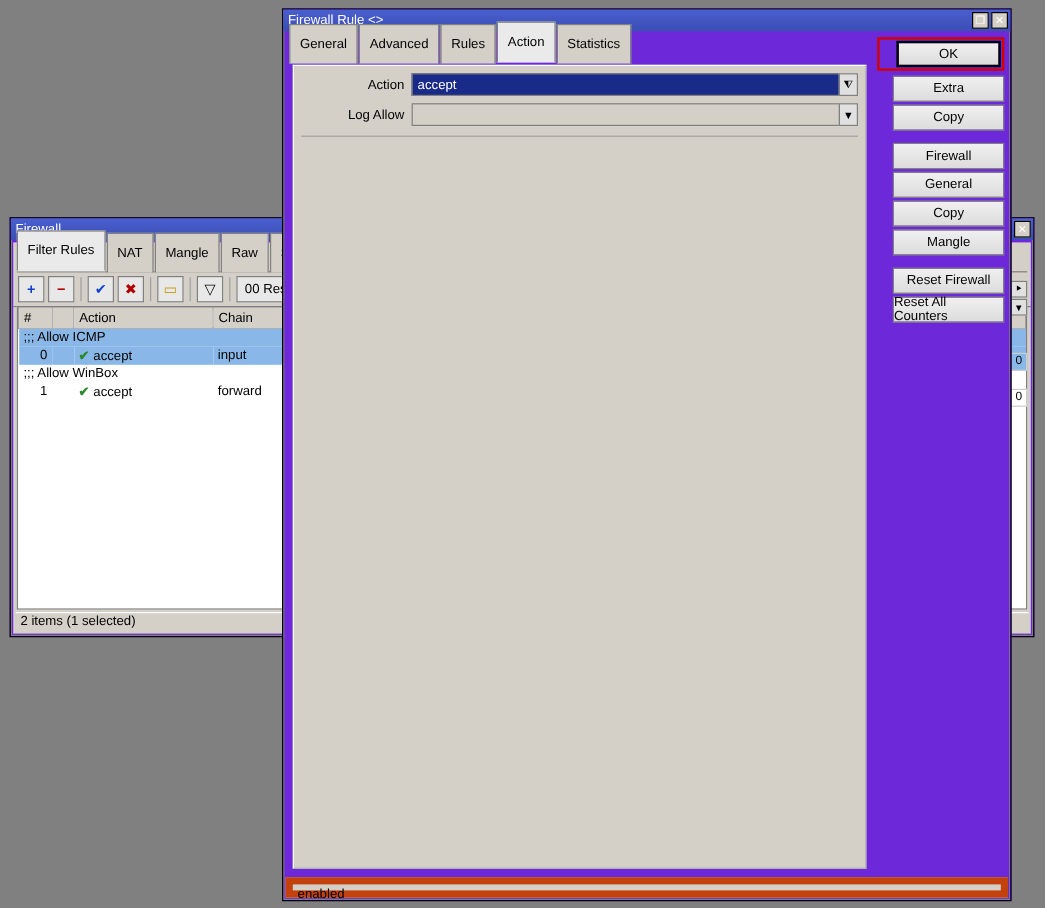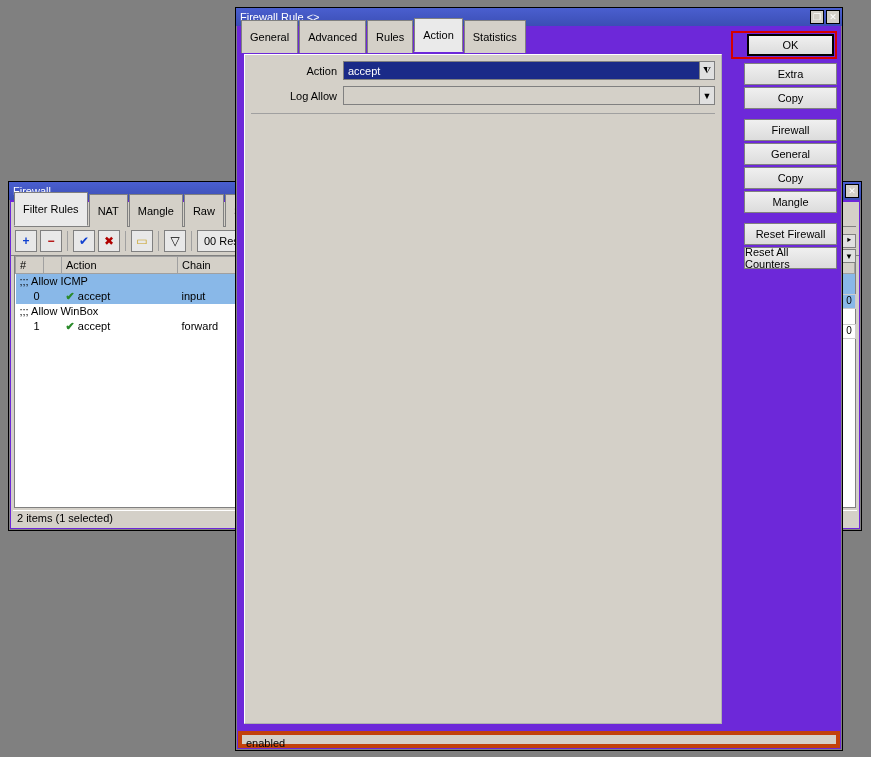--- a/index.html
+++ b/index.html
@@ -36,21 +36,21 @@
   .okwrap{border:2px solid #d40000;padding:1px;margin-bottom:2px;}
   .okwrap .dlgbtn{border:2px solid #000;height:22px;}
   #rule .tabs2{display:flex;padding:3px 3px 0 3px;align-items:flex-end;height:24px;}
   #rule .panel{position:absolute;left:6px;right:6px;top:26px;bottom:6px;border:1px solid #b0b0b0;background:#d4d0c8;border-top:1px solid #fff;border-left:1px solid #fff;}
   .formrow{display:flex;align-items:center;margin:6px 6px 0 6px;}
   .lbl{width:92px;text-align:right;padding-right:6px;font-size:11px;}
   .fld{flex:1;height:19px;border:1px solid #808080;background:#fff;font-size:11px;padding:2px 4px;display:flex;align-items:center;}
   .fld.dark{background:#1a2a88;color:#fff;}
   .spin{width:16px;height:19px;border:1px solid #808080;background:#e0e0e0;display:flex;align-items:center;justify-content:center;cursor:pointer;font-size:9px;margin-left:-1px;}
   .chk{width:13px;height:13px;border:1px solid #808080;background:#fff;margin-right:4px;}
-  .stat{position:absolute;left:2px;right:2px;bottom:2px;height:17px;background:#d4d0c8;border:4px solid #c2410c;padding:2px 4px;font-size:11px;margin-top:19px;}
+  .stat{position:absolute;left:2px;right:2px;bottom:2px;height:17px;background:#d4d0c8;border:6px solid #c2410c;padding:2px 4px;font-size:11px;margin-top:19px;}
   
   .edgebtns{position:absolute;right:3px;top:32px;width:14px;}
   .edgebtns .eb{width:14px;height:14px;border:1px solid #808080;background:#e0e0e0;margin-bottom:1px;display:flex;align-items:center;justify-content:center;font-size:8px;}
   .rightcells{position:absolute;right:3px;top:62px;width:14px;}
   .rightcells div{height:15px;border:1px solid #ccc;width:14px;text-align:center;font-size:10px;background:#fff;}
 </style>
 </head>
 <body>
 
 <div id="fw" class="window">

